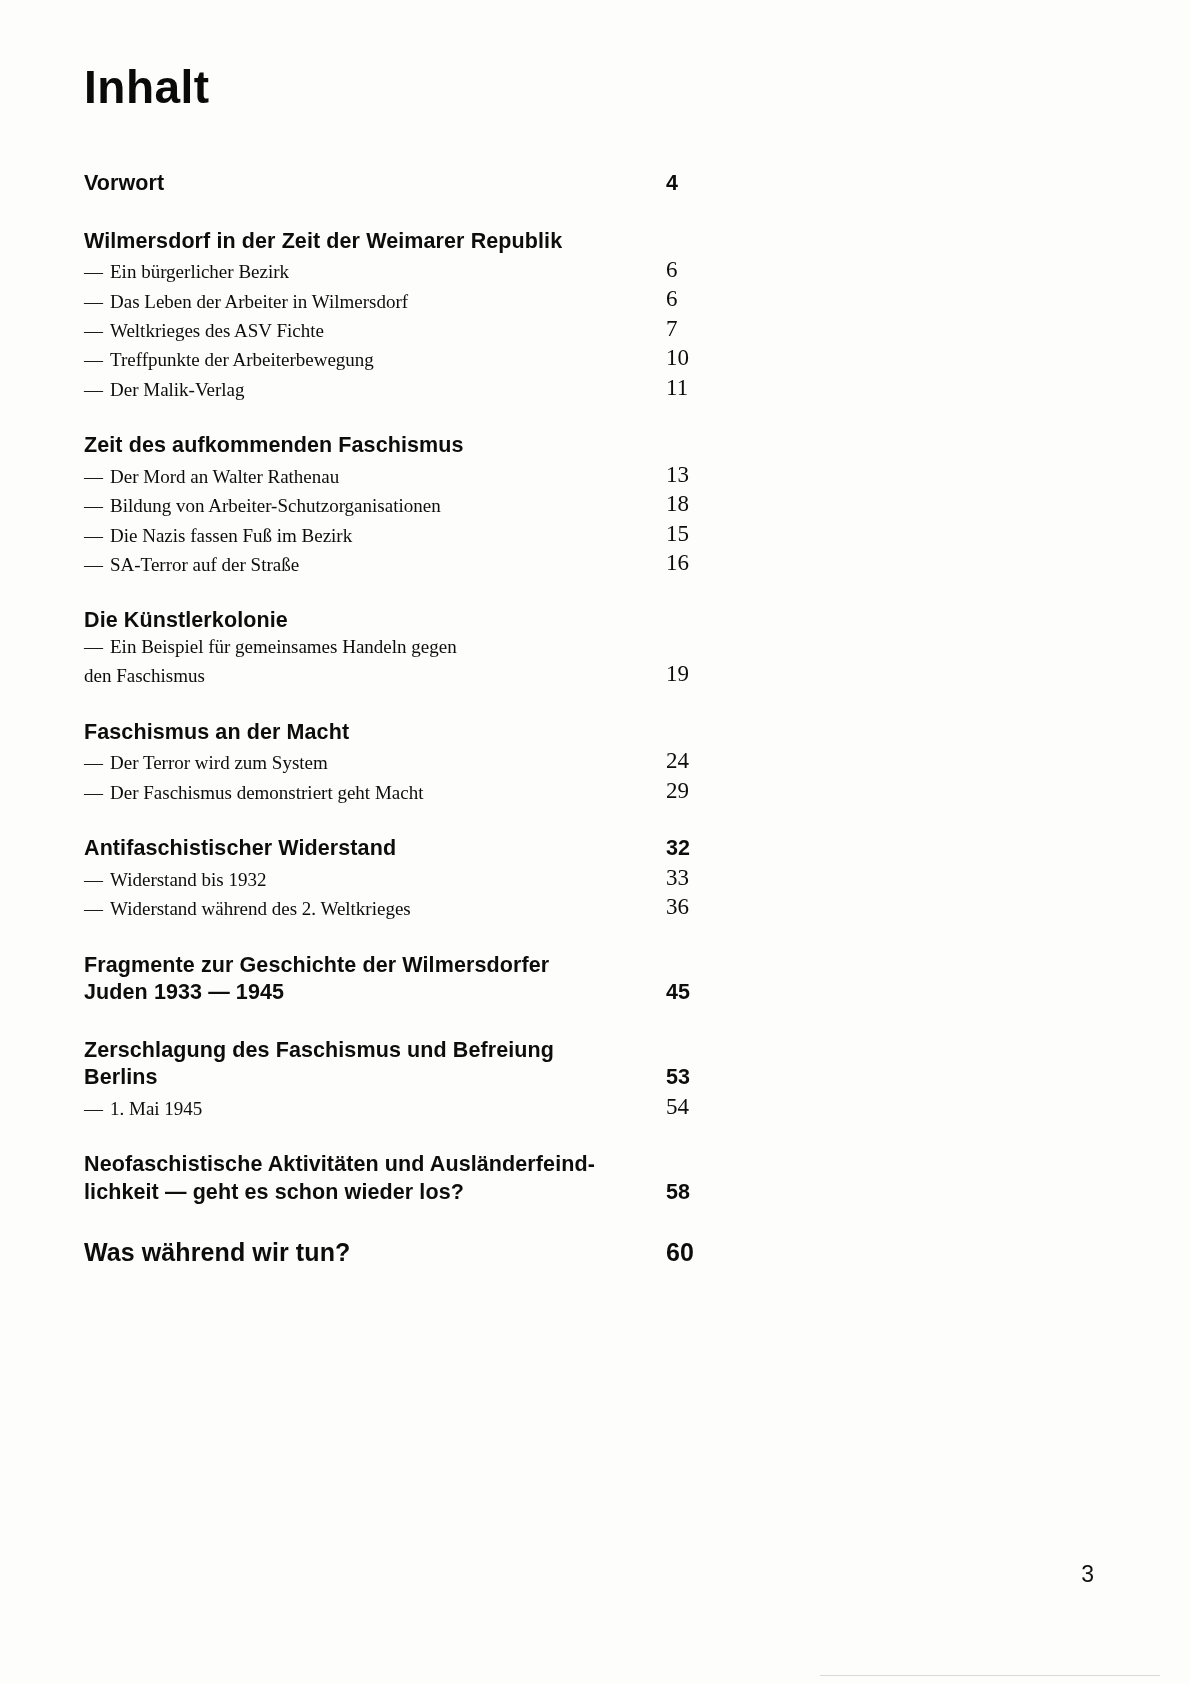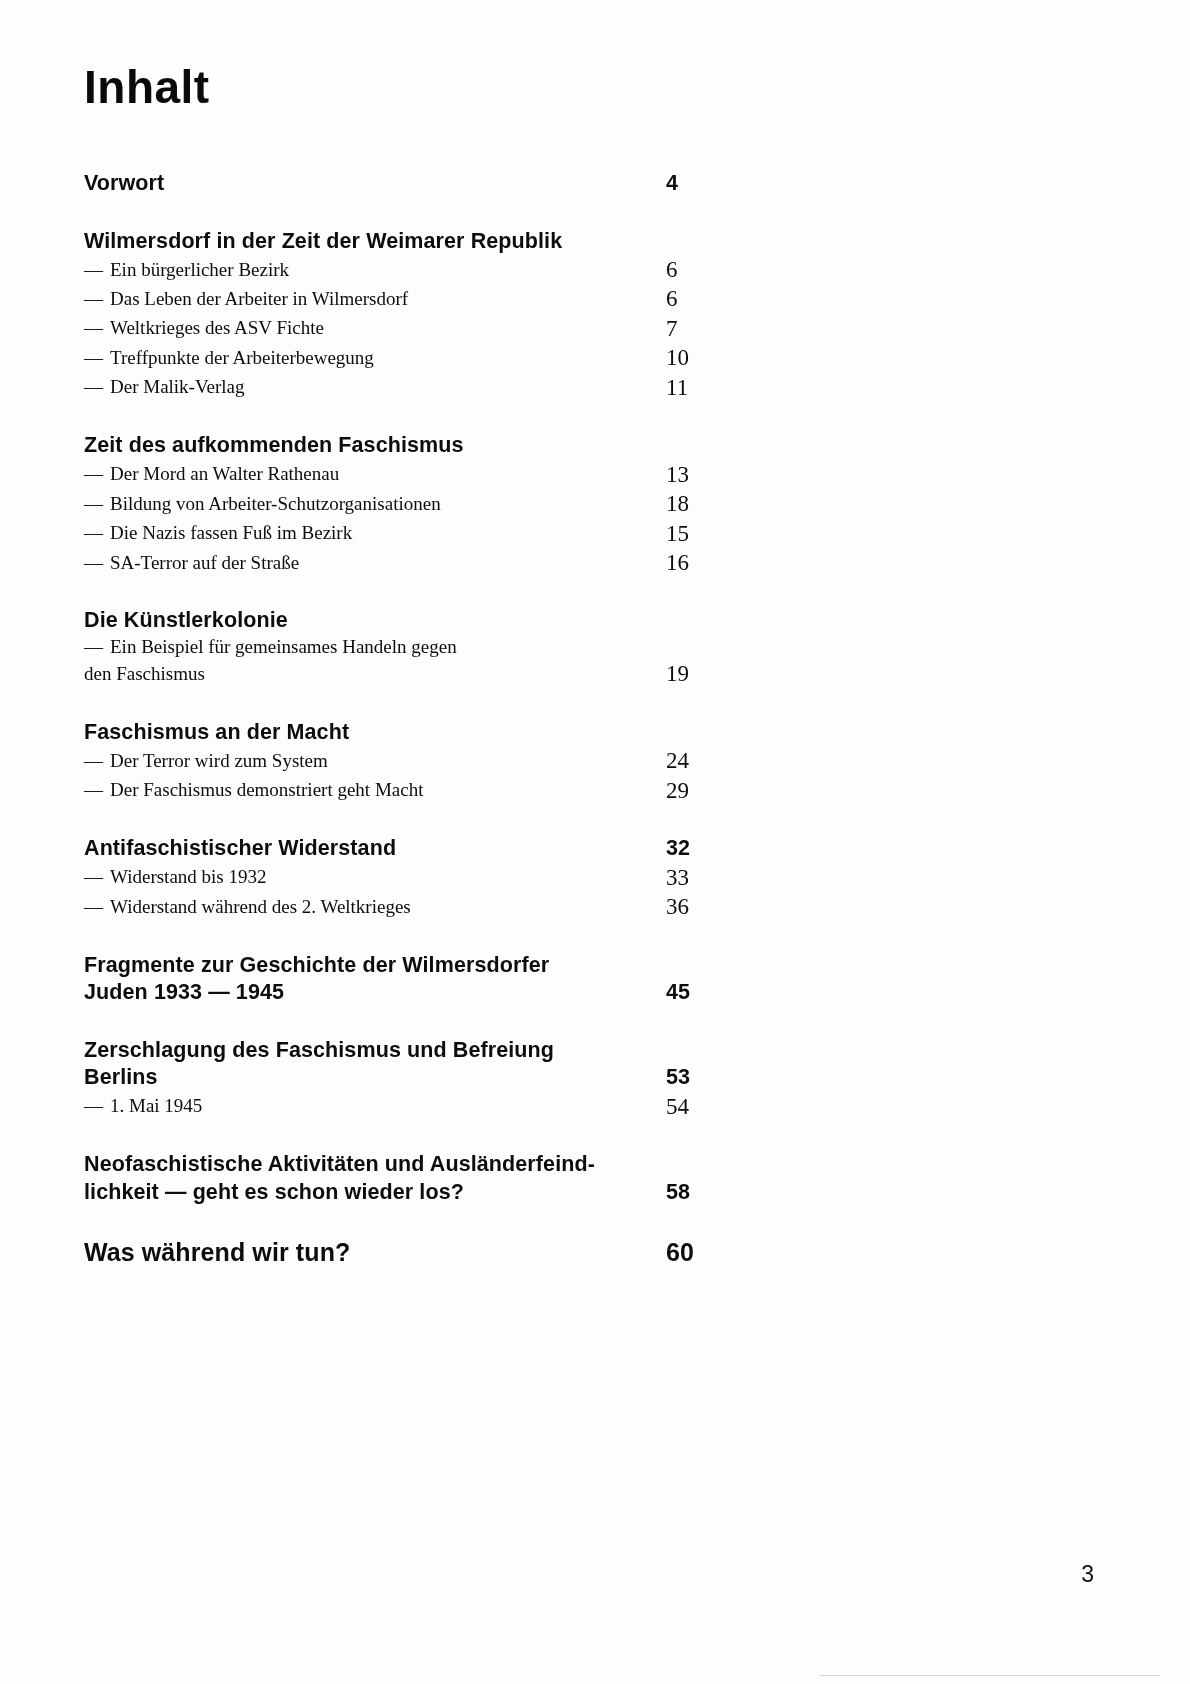--- a/index.html
+++ b/index.html
@@ -34,21 +34,21 @@
     font-size: 46px;
     letter-spacing: 0.5px;
     margin: 0 0 56px 0;
     color: #0a0a0a;
   }
   .toc-group {
     margin-bottom: 30px;
   }
   .row {
     display: flex;
-    align-items: center;
+    align-items: flex-end;
     width: 100%;
     line-height: 1.28;
   }
   .row .label {
     flex: 0 0 auto;
     max-width: 540px;
   }
   .row .spacer {
     flex: 1 1 auto;
   }

